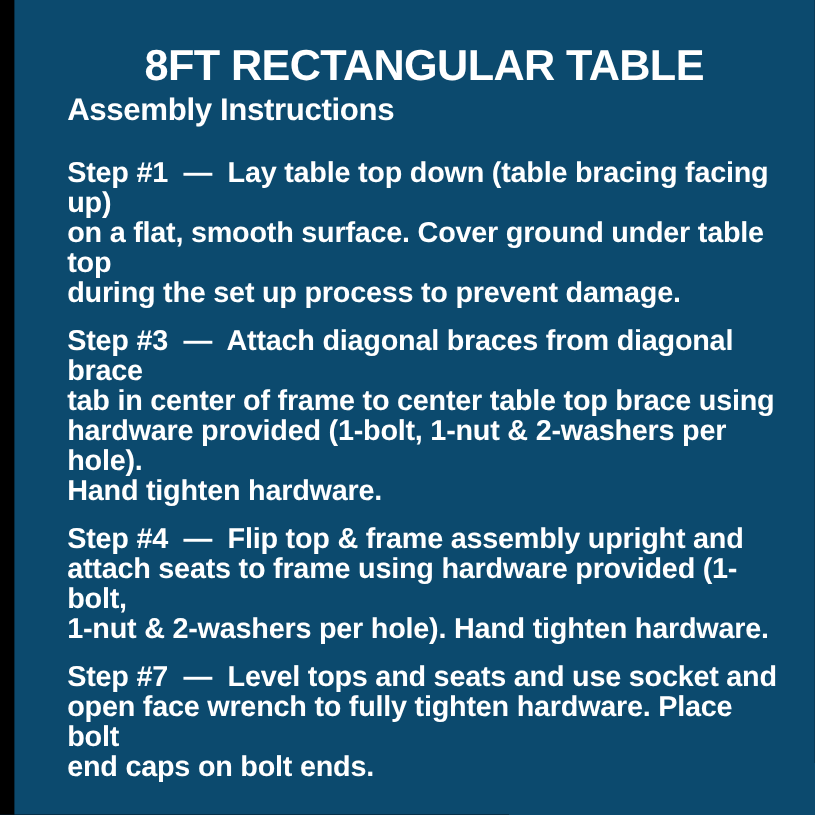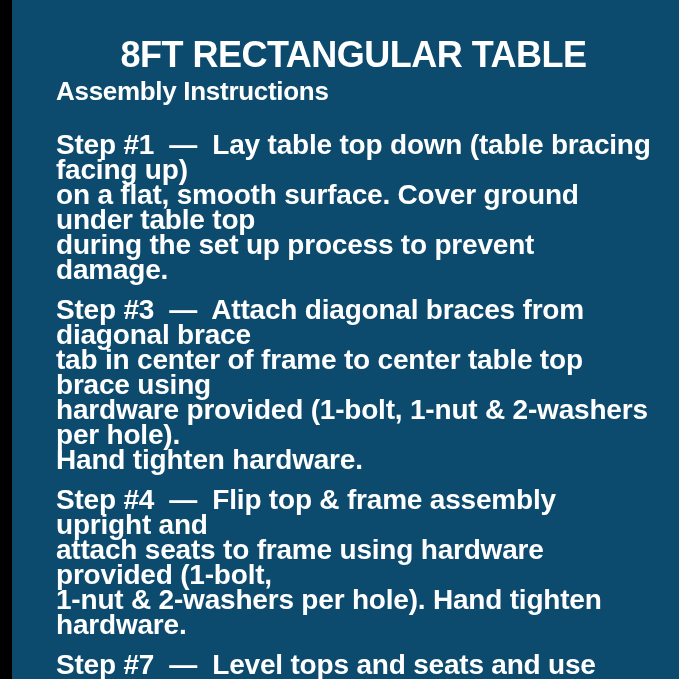--- a/index.html
+++ b/index.html
@@ -35,21 +35,21 @@
     margin: 2px 0 0 0;
     font-size: 26px;
     line-height: 1.15;
     letter-spacing: -0.3px;
   }
   .steps {
     margin-top: 25px;
   }
   .step {
     margin: 0 0 15px 0;
-    font-size: 28px;
+    font-size: 24px;
     line-height: 25px;
     letter-spacing: -0.2px;
     white-space: pre-wrap;
     overflow-wrap: break-word;
   }
 </style>
 </head>
 <body>
 
 <div class="poster">

